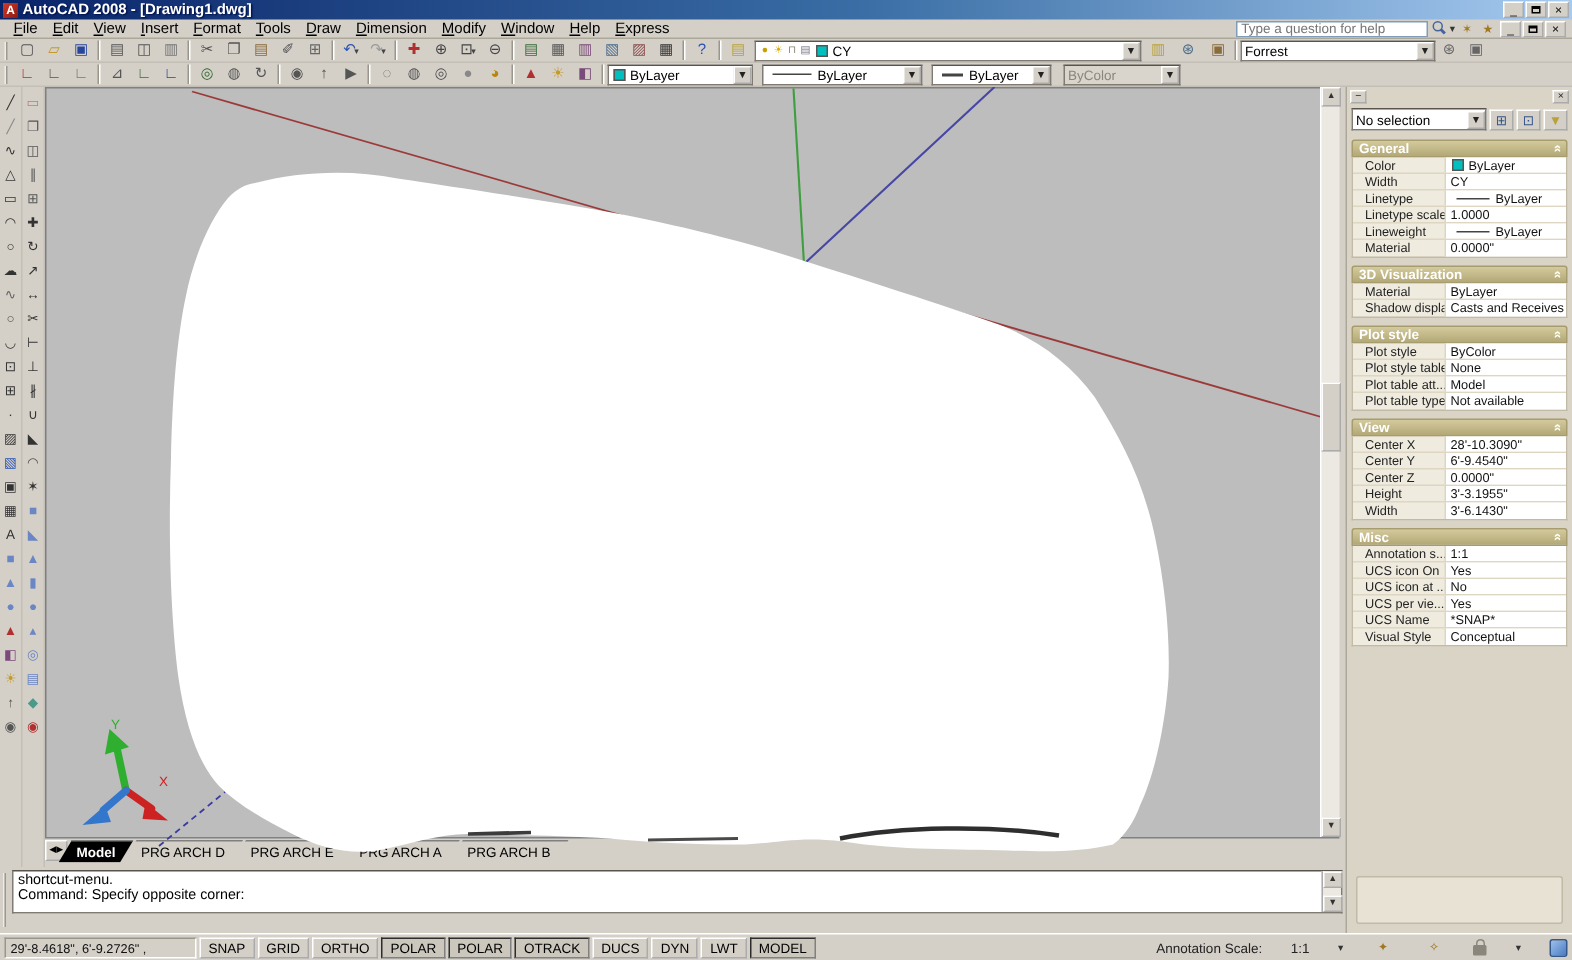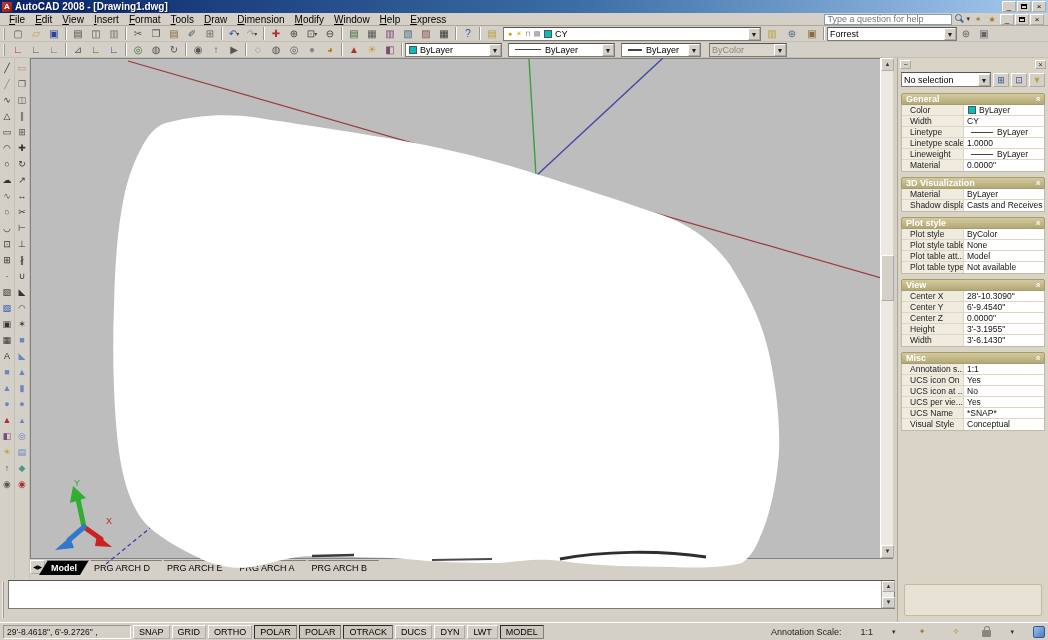--- a/index.html
+++ b/index.html
@@ -575,20 +575,24 @@
         <polygon id="ucs-zh" points="55,550 70,537 74,548" fill="#3377cc"></polygon>
         <text id="ucs-ylab" x="74" y="486" font-size="9" fill="#2fae2f">Y</text>
         <text id="ucs-xlab" x="106" y="524" font-size="9" fill="#cc2222">X</text>
       </g>
     </svg>
   </div>
 
   <div class="cmdrow">
     <div class="cmd-grip"></div>
     <div class="cmd-history">
+      <div id="cmd-lines">
+          <div>shortcut-menu.</div>
+          <div>Command: Specify opposite corner:</div>
+        </div>
       <div class="cmd-scroll">
         <div class="sbtn up" style="height:11px;line-height:9px;">▲</div>
         <div class="sbtn dn" style="height:11px;line-height:9px;">▼</div>
       </div>
     </div>
   </div>
 
   <div class="statusbar">
     <div class="coords">29'-8.4618", 6'-9.2726" , 0'-0.0000"</div>
     <span id="status-toggles" style="display:flex;gap:2px;align-items:center;">

